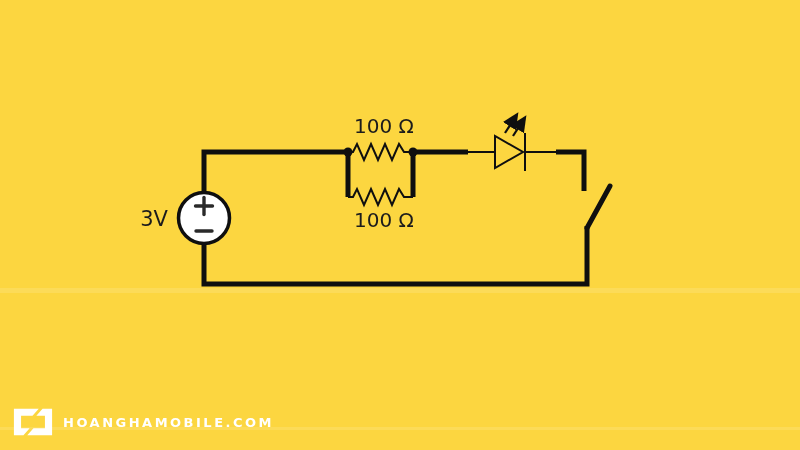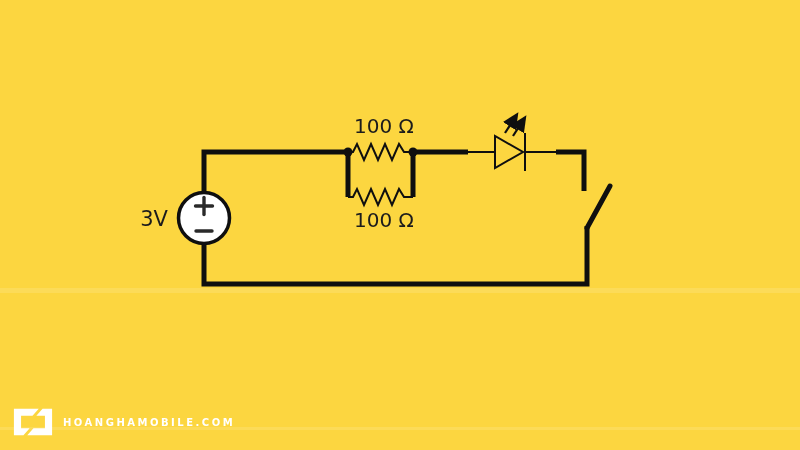--- a/index.html
+++ b/index.html
@@ -24,21 +24,21 @@
   .watermark {
     position: absolute;
     left: 12px;
     top: 405px;
     display: flex;
     align-items: center;
     gap: 9px;
   }
   .watermark-text {
     color: #FFFFFF;
-    font-size: 10px;
+    font-size: 13px;
     font-weight: bold;
     letter-spacing: 2.5px;
   }
   .sch-label {
     fill: #1C1C1C;
     font-family: "DejaVu Sans", sans-serif;
   }
 </style>
 </head>
 <body>

